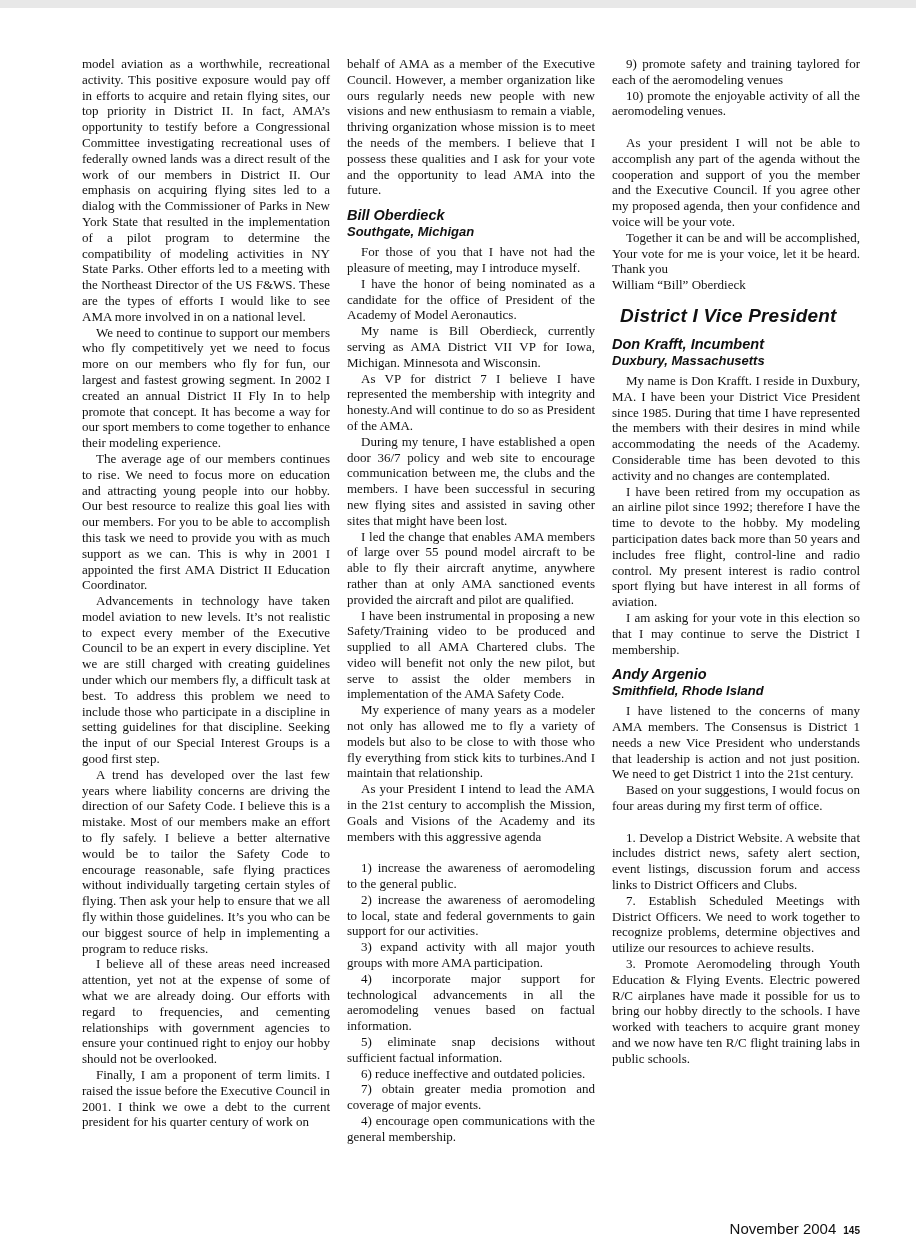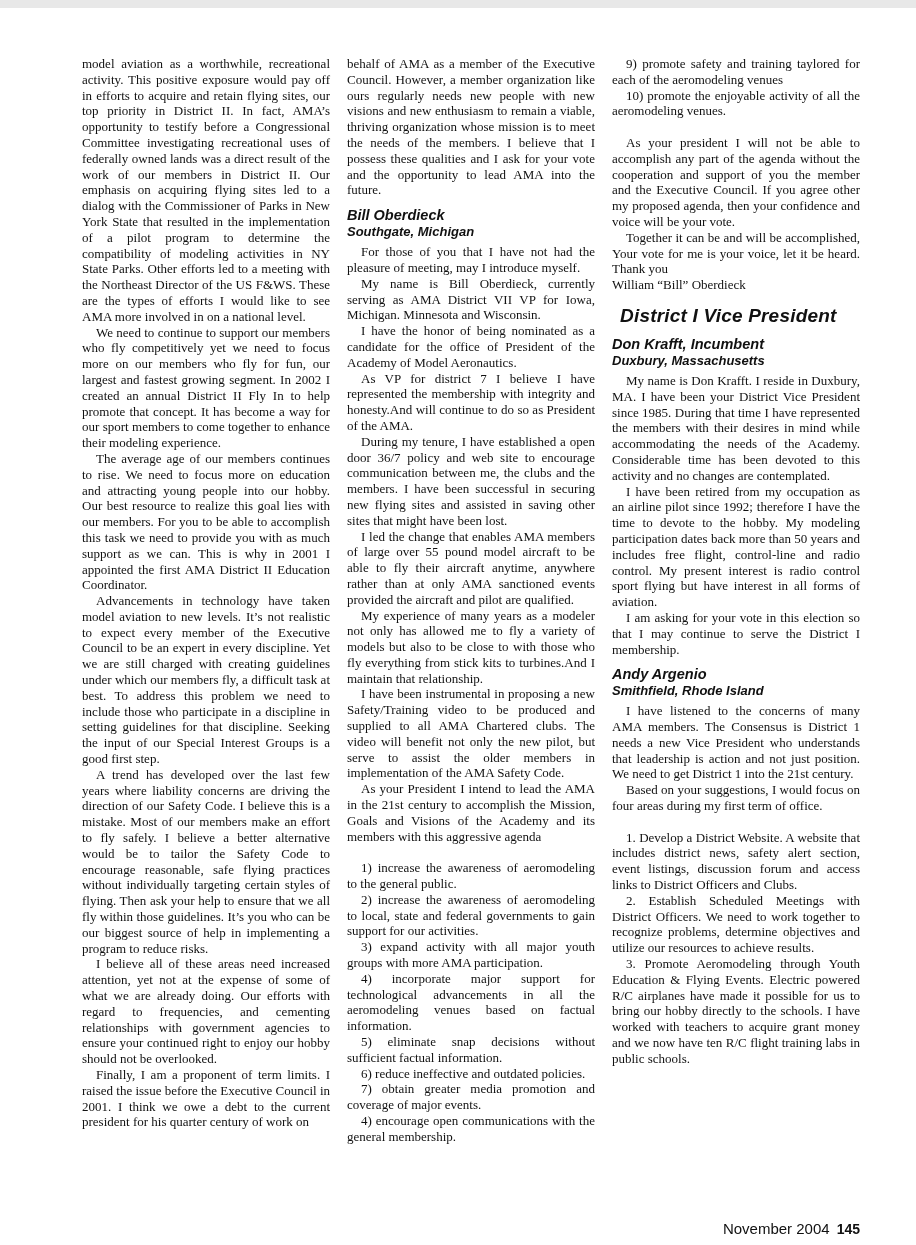--- a/index.html
+++ b/index.html
@@ -68,21 +68,21 @@
     position: absolute;
     right: 56px;
     bottom: 16px;
     font-family: "Liberation Sans", sans-serif;
     font-size: 15px;
     color: #111111;
   }
   .footer .page-num {
     font-weight: bold;
     margin-left: 7px;
-    font-size: 14px;
+    font-size: 10px;
   }
 </style>
 </head>
 <body>
 
 <div class="page">
   <div class="columns" id="columns">
       <div class="column">
         <p class="para">model aviation as a worthwhile, recreational activity. This positive exposure would pay off in efforts to acquire and retain flying sites, our top priority in District II. In fact, AMA’s opportunity to testify before a Congressional Committee investigating recreational uses of federally owned lands was a direct result of the work of our members in District II. Our emphasis on acquiring flying sites led to a dialog with the Commissioner of Parks in New York State that resulted in the implementation of a pilot program to determine the compatibility of modeling activities in NY State Parks. Other efforts led to a meeting with the Northeast Director of the US F&amp;WS. These are the types of efforts I would like to see AMA more involved in on a national level.</p>
         <p class="para indent">We need to continue to support our members who fly competitively yet we need to focus more on our members who fly for fun, our largest and fastest growing segment. In 2002 I created an annual District II Fly In to help promote that concept. It has become a way for our sport members to come together to enhance their modeling experience.</p>
@@ -92,27 +92,27 @@
         <p class="para indent">I believe all of these areas need increased attention, yet not at the expense of some of what we are already doing. Our efforts with regard to frequencies, and cementing relationships with government agencies to ensure your continued right to enjoy our hobby should not be overlooked.</p>
         <p class="para indent">Finally, I am a proponent of term limits. I raised the issue before the Executive Council in 2001. I think we owe a debt to the current president for his quarter century of work on</p>
       </div>
       <div class="column">
         <p class="para">behalf of AMA as a member of the Executive Council. However, a member organization like ours regularly needs new people with new visions and new enthusiasm to remain a viable, thriving organization whose mission is to meet the needs of the members. I believe that I possess these qualities and I ask for your vote and the opportunity to lead AMA into the future.</p>
         <div class="candidate-heading">
           <div class="candidate-name">Bill Oberdieck</div>
           <div class="candidate-location">Southgate, Michigan</div>
         </div>
         <p class="para indent">For those of you that I have not had the pleasure of meeting, may I introduce myself.</p>
+        <p class="para indent">I have the honor of being nominated as a candidate for the office of President of the Academy of Model Aeronautics.</p>
         <p class="para indent">My name is Bill Oberdieck, currently serving as AMA District VII VP for Iowa, Michigan. Minnesota and Wisconsin.</p>
-        <p class="para indent">I have the honor of being nominated as a candidate for the office of President of the Academy of Model Aeronautics.</p>
         <p class="para indent">As VP for district 7 I believe I have represented the membership with integrity and honesty.And will continue to do so as President of the AMA.</p>
         <p class="para indent">During my tenure, I have established a open door 36/7 policy and web site to encourage communication between me, the clubs and the members. I have been successful in securing new flying sites and assisted in saving other sites that might have been lost.</p>
         <p class="para indent">I led the change that enables AMA members of large over 55 pound model aircraft to be able to fly their aircraft anytime, anywhere rather than at only AMA sanctioned events provided the aircraft and pilot are qualified.</p>
+        <p class="para indent">I have been instrumental in proposing a new Safety/Training video to be produced and supplied to all AMA Chartered clubs. The video will benefit not only the new pilot, but serve to assist the older members in implementation of the AMA Safety Code.</p>
         <p class="para indent">My experience of many years as a modeler not only has allowed me to fly a variety of models but also to be close to with those who fly everything from stick kits to turbines.And I maintain that relationship.</p>
-        <p class="para indent">I have been instrumental in proposing a new Safety/Training video to be produced and supplied to all AMA Chartered clubs. The video will benefit not only the new pilot, but serve to assist the older members in implementation of the AMA Safety Code.</p>
         <p class="para indent">As your President I intend to lead the AMA in the 21st century to accomplish the Mission, Goals and Visions of the Academy and its members with this aggressive agenda</p>
         <div class="gap"></div>
         <p class="para indent">1) increase the awareness of aeromodeling to the general public.</p>
         <p class="para indent">2) increase the awareness of aeromodeling to local, state and federal governments to gain support for our activities.</p>
         <p class="para indent">3) expand activity with all major youth groups with more AMA participation.</p>
         <p class="para indent">4) incorporate major support for technological advancements in all the aeromodeling venues based on factual information.</p>
         <p class="para indent">5) eliminate snap decisions without sufficient factual information.</p>
         <p class="para indent">6) reduce ineffective and outdated policies.</p>
         <p class="para indent">7) obtain greater media promotion and coverage of major events.</p>
         <p class="para indent">4) encourage open communications with the general membership.</p>
@@ -133,20 +133,20 @@
         <p class="para indent">I have been retired from my occupation as an airline pilot since 1992; therefore I have the time to devote to the hobby. My modeling participation dates back more than 50 years and includes free flight, control-line and radio control. My present interest is radio control sport flying but have interest in all forms of aviation.</p>
         <p class="para indent">I am asking for your vote in this election so that I may continue to serve the District I membership.</p>
         <div class="candidate-heading">
           <div class="candidate-name">Andy Argenio</div>
           <div class="candidate-location">Smithfield, Rhode Island</div>
         </div>
         <p class="para indent">I have listened to the concerns of many AMA members. The Consensus is District 1 needs a new Vice President who understands that leadership is action and not just position. We need to get District 1 into the 21st century.</p>
         <p class="para indent">Based on your suggestions, I would focus on four areas during my first term of office.</p>
         <div class="gap"></div>
         <p class="para indent">1. Develop a District Website. A website that includes district news, safety alert section, event listings, discussion forum and access links to District Officers and Clubs.</p>
-        <p class="para indent">2. Establish Scheduled Meetings with District Officers. We need to work together to recognize problems, determine objectives and utilize our resources to achieve results.</p>
+        <p class="para indent">7. Establish Scheduled Meetings with District Officers. We need to work together to recognize problems, determine objectives and utilize our resources to achieve results.</p>
         <p class="para indent">3. Promote Aeromodeling through Youth Education &amp; Flying Events. Electric powered R/C airplanes have made it possible for us to bring our hobby directly to the schools. I have worked with teachers to acquire grant money and we now have ten R/C flight training labs in public schools.</p>
       </div>
     </div>
   <div class="footer">
     <span>November 2004</span><span class="page-num">145</span>
   </div>
 </div>
 
 </body></html>

